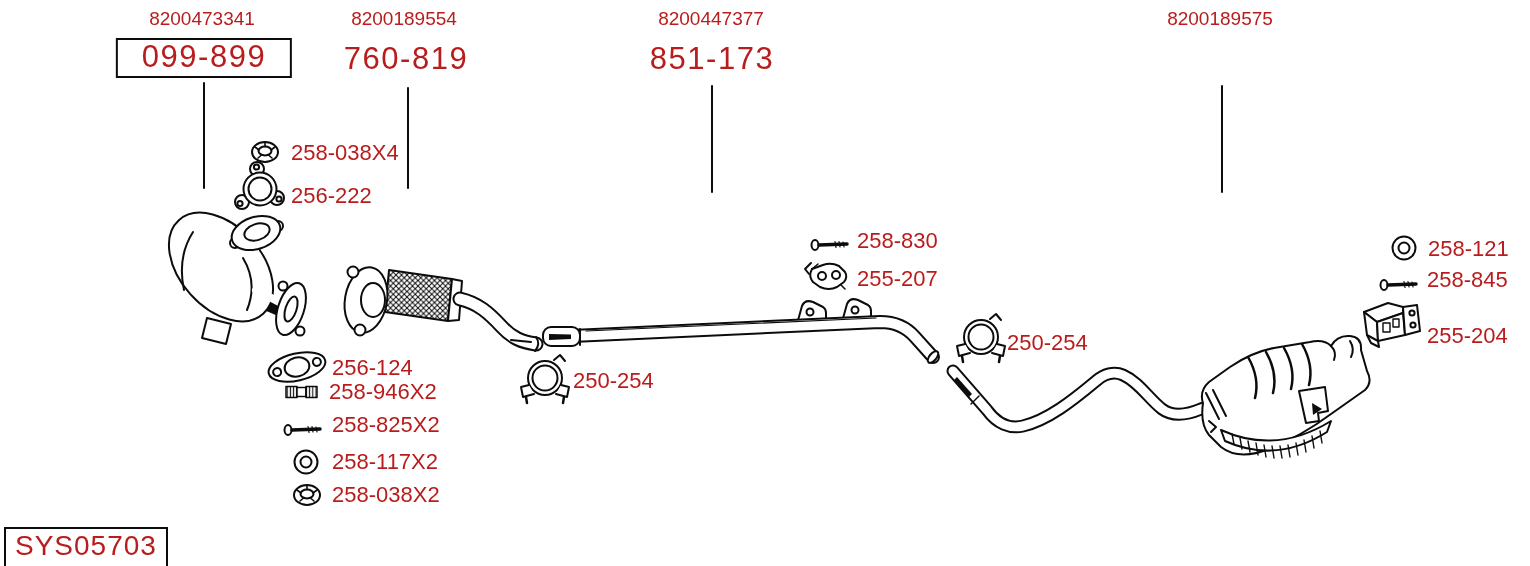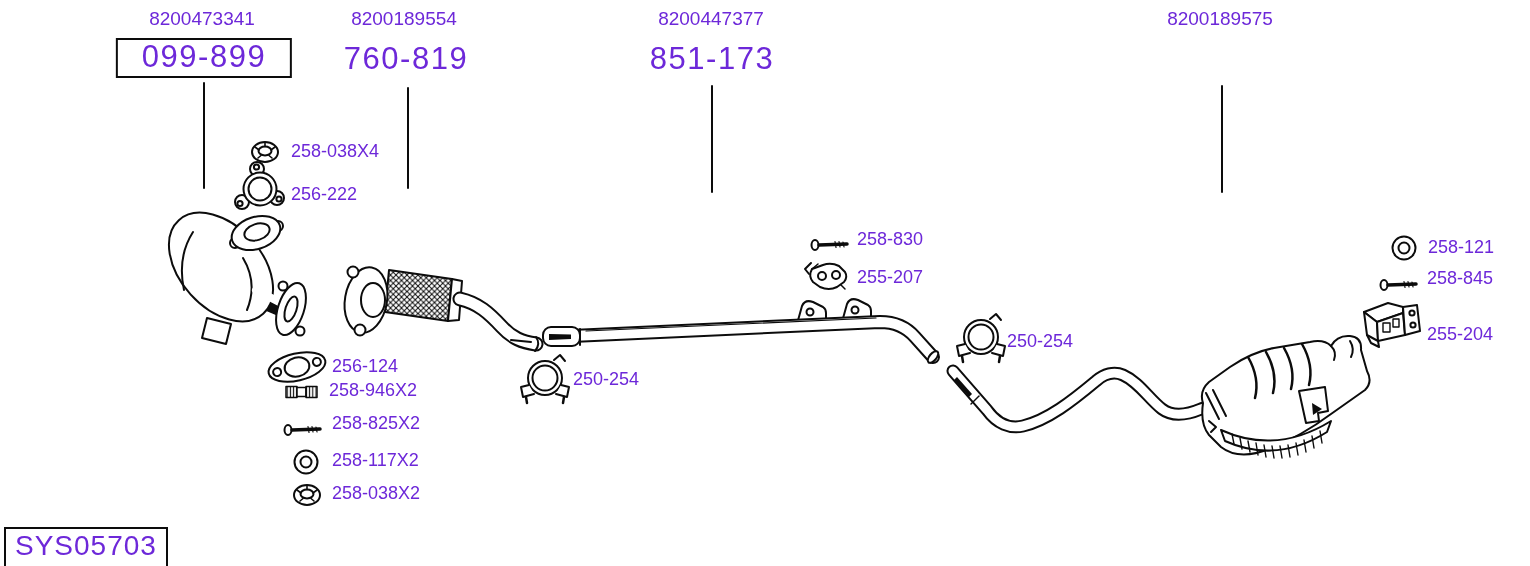--- a/index.html
+++ b/index.html
@@ -1,23 +1,23 @@
 <!DOCTYPE html>
 <html><head>
 <meta charset="utf-8">
 <style>
   html,body{margin:0;padding:0;background:#fff;}
   .stage{position:relative;width:1530px;height:566px;background:#ffffff;
-         font-family:"Liberation Sans",sans-serif;color:#6d28d9;overflow:hidden;}
+         font-family:"Liberation Sans",sans-serif;color:#b91c1c;overflow:hidden;}
   .stage svg{position:absolute;left:0;top:0;}
   .oem{position:absolute;top:8px;transform:translateX(-50%);font-size:19px;white-space:nowrap;}
   .part{position:absolute;top:42px;transform:translateX(-50%);font-size:31px;letter-spacing:1.5px;
         line-height:1.1;white-space:nowrap;}
   .part--boxed{top:38px;border:2.5px solid #0c0c0c;padding:0 24px 2px;background:#fff;text-align:right;}
-  .lbl{position:absolute;font-size:18px;line-height:1;white-space:nowrap;}
+  .lbl{position:absolute;font-size:22px;line-height:1;white-space:nowrap;}
   .sysid{position:absolute;left:4px;top:527px;border:2px solid #0c0c0c;font-size:28px;
          letter-spacing:1px;padding:1px 9px 21px;background:#fff;}
 </style>
 </head>
 <body>
 
 <div class="stage">
 
 <svg width="1530" height="566" viewBox="0 0 1530 566">
   <defs>

